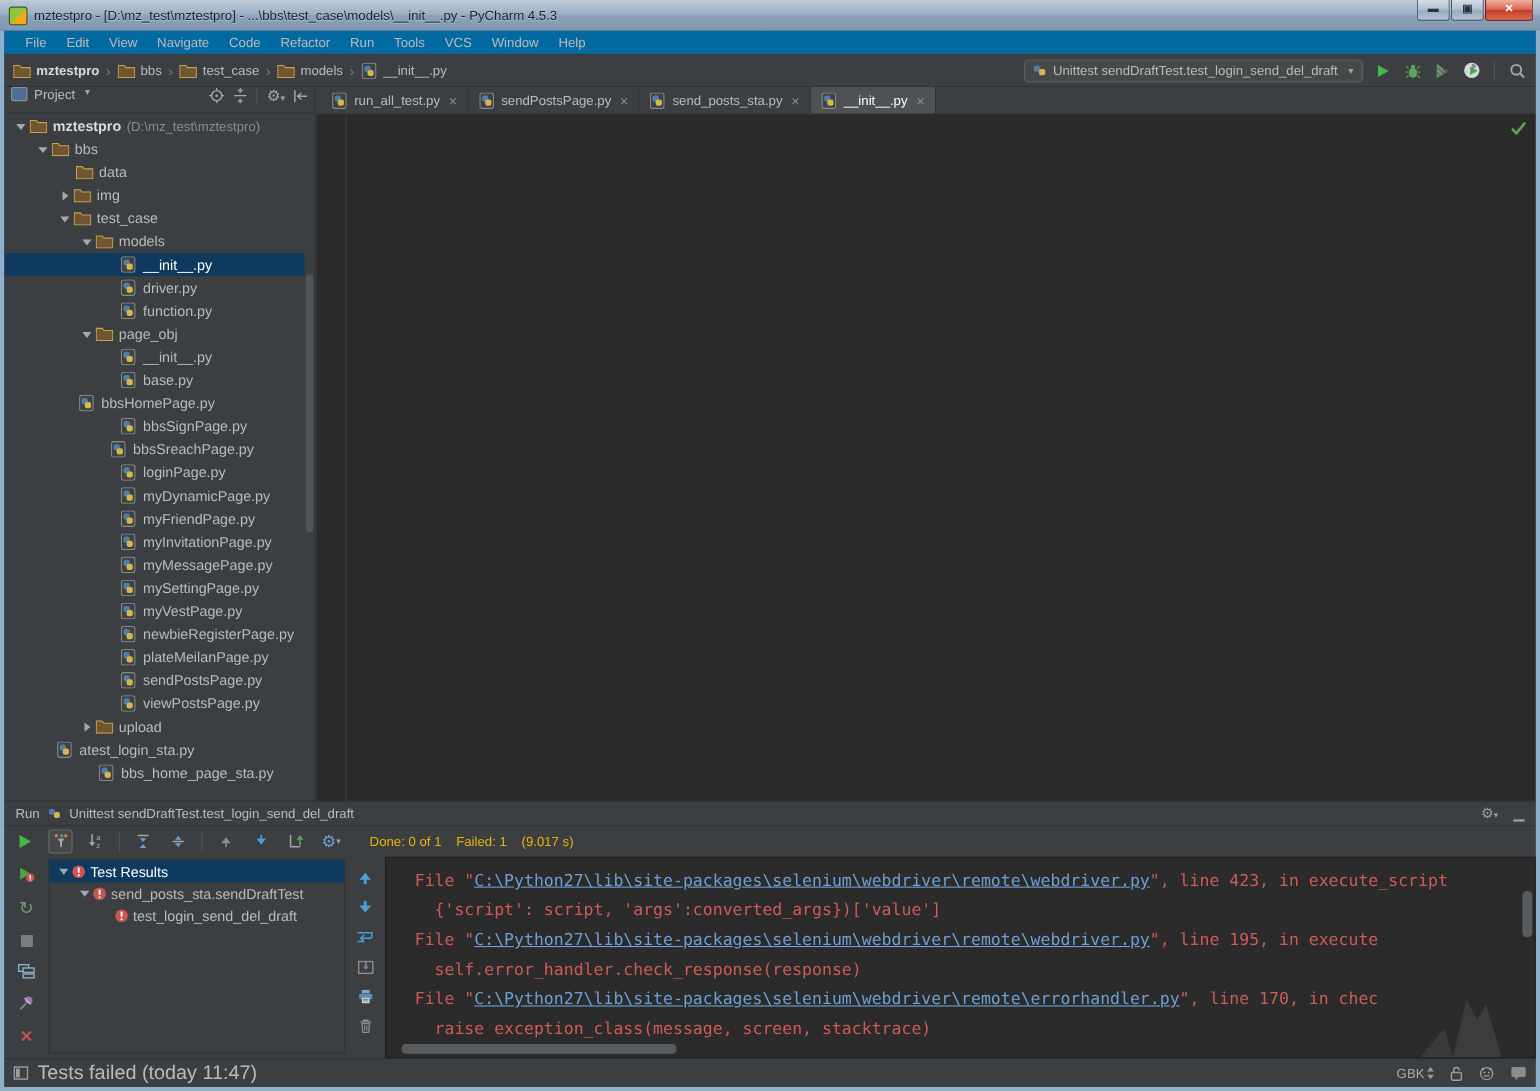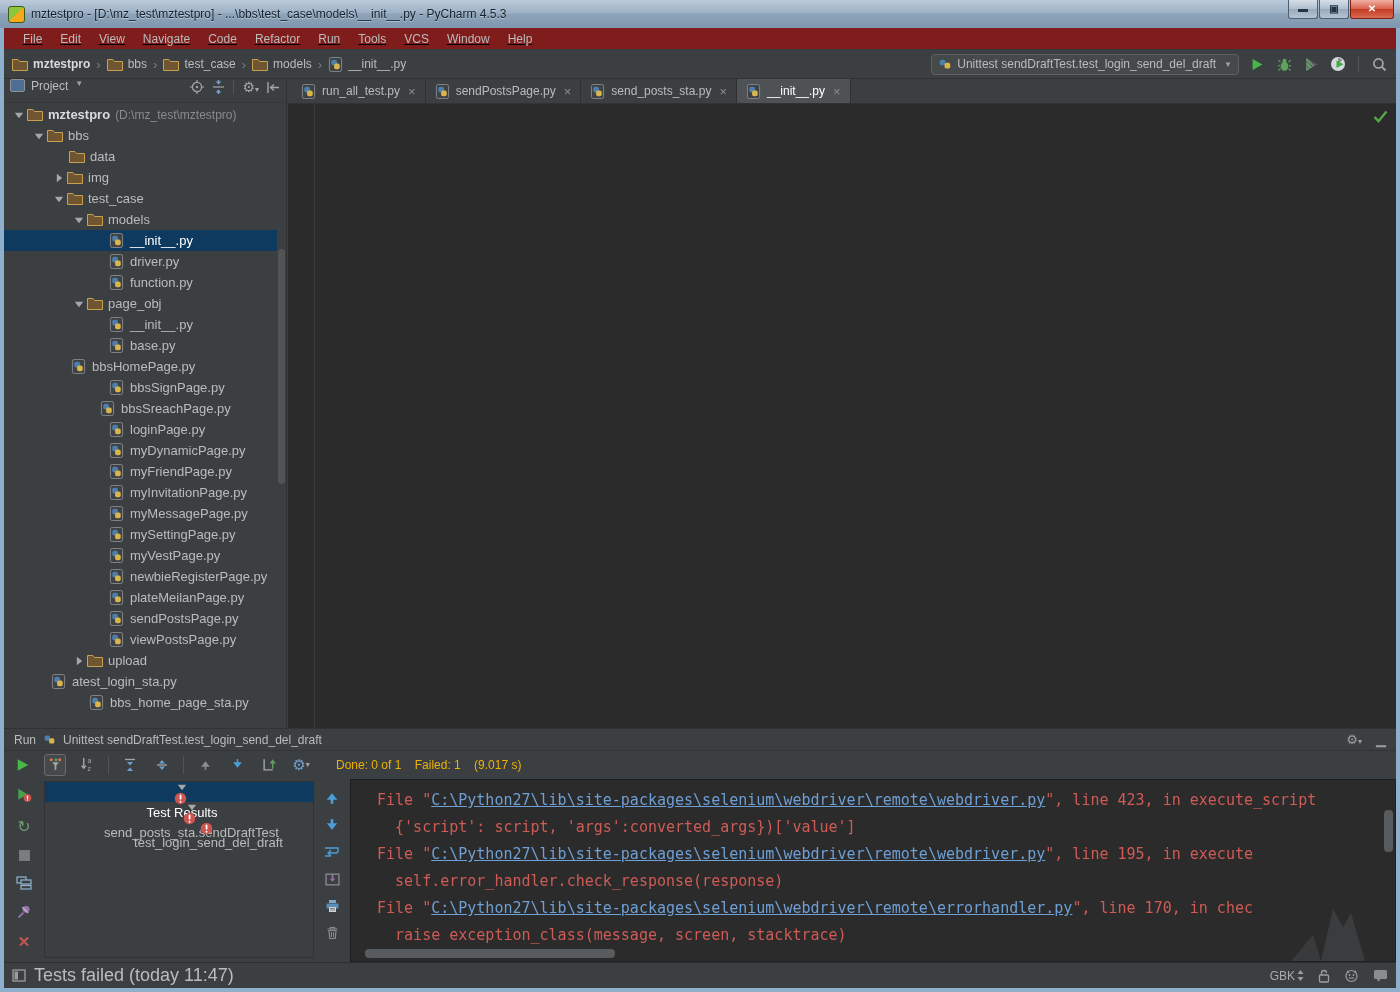--- a/index.html
+++ b/index.html
@@ -19,22 +19,22 @@
     white-space:nowrap; }
   .win-buttons { margin-left:auto; display:flex; align-self:flex-start; }
   .win-btn { width:30px; height:19px; border:1px solid #4c5f73; border-top:none;
     background:linear-gradient(#d6dee8,#aebecd 50%,#97a9bb 50%,#b6c4d2);
     border-radius:0 0 3px 3px; margin-left:1px; display:flex; align-items:center;
     justify-content:center; font-size:10px; color:#243446; font-weight:bold; }
   .win-btn.close { width:44px; background:linear-gradient(#f0b0a2,#d9604a 50%,#c43a22 50%,#d96b52);
     color:#fff; border-color:#7a2014; }
   .win-btn .glyph { line-height:10px; }
   
-  .menubar { position:absolute; top:28px; left:0; right:0; height:22px; background:#7f1d1d;
-    display:flex; align-items:center; padding-left:10px; border-bottom:1px solid #383b3d;text-decoration:underline; }
+  .menubar { position:absolute; top:28px; left:0; right:0; height:22px; background:#0369a1;
+    display:flex; align-items:center; padding-left:10px; border-bottom:1px solid #383b3d; }
   .menu-item { font-size:12px; color:#bbbbbb; padding:3px 9px; cursor:default; }
   
   .navbar { position:absolute; top:50px; left:0; right:0; height:29px; background:#3c3f41;
     border-bottom:1px solid #323232; display:flex; align-items:center; padding:0 8px; }
   .crumbs { display:flex; align-items:center; gap:4px; }
   .crumb { display:flex; align-items:center; gap:5px; font-size:12px; color:#bbbbbb; }
   .crumb.bold .crumb-label { font-weight:bold; color:#dadada; }
   .crumb-sep { color:#7c7f81; font-size:13px; margin:0 2px; }
   .nav-right { margin-left:auto; display:flex; align-items:center; gap:9px; }
   .run-config { height:21px; border:1px solid #5e6162; border-radius:4px; background:#45494a;
@@ -93,21 +93,21 @@
     background:repeating-linear-gradient(90deg,#c1472f 0 7px,#borders 0) ;
     background:repeating-linear-gradient(90deg,#c8503a 0 7px,#7e2e1f 7px 9px); }
   .run-content { position:absolute; top:50px; bottom:0; left:0; right:0; }
   .left-strip { position:absolute; left:0; top:0; bottom:0; width:40px;
     display:flex; flex-direction:column; align-items:center; padding-top:8px; gap:14px; }
   .strip-ico { width:18px; height:18px; display:flex; align-items:center; justify-content:center;
     font-size:14px; }
   .test-tree { position:absolute; left:40px; top:2px; width:270px; bottom:4px;
     background:#3c3f41; border:1px solid #323232; overflow:hidden; }
   .tt-row { height:20px; display:flex; align-items:center; font-size:13px; color:#bbbbbb;
-    white-space:nowrap;flex-direction:column; }
+    white-space:nowrap; }
   .tt-row.selected { background:#0d3a5e; color:#ffffff; }
   .tt-arrow { width:14px; display:inline-flex; justify-content:center; flex:none; }
   .tt-badge { width:17px; display:inline-flex; flex:none; }
   .mid-strip { position:absolute; left:310px; top:0; bottom:0; width:36px;
     display:flex; flex-direction:column; align-items:center; padding-top:10px; gap:9px; }
   .console { position:absolute; left:346px; right:0; top:0; bottom:0; background:#2b2b2b;
     border:1px solid #1f1f1f; padding:7px 0 0 26px; overflow:hidden; }
   .ln { white-space:pre; font-family:"DejaVu Sans Mono", monospace; font-size:15px;
     line-height:27px; color:#cf5b56; }
   .lnk { color:#6e9fd5; text-decoration:underline; cursor:pointer; }

